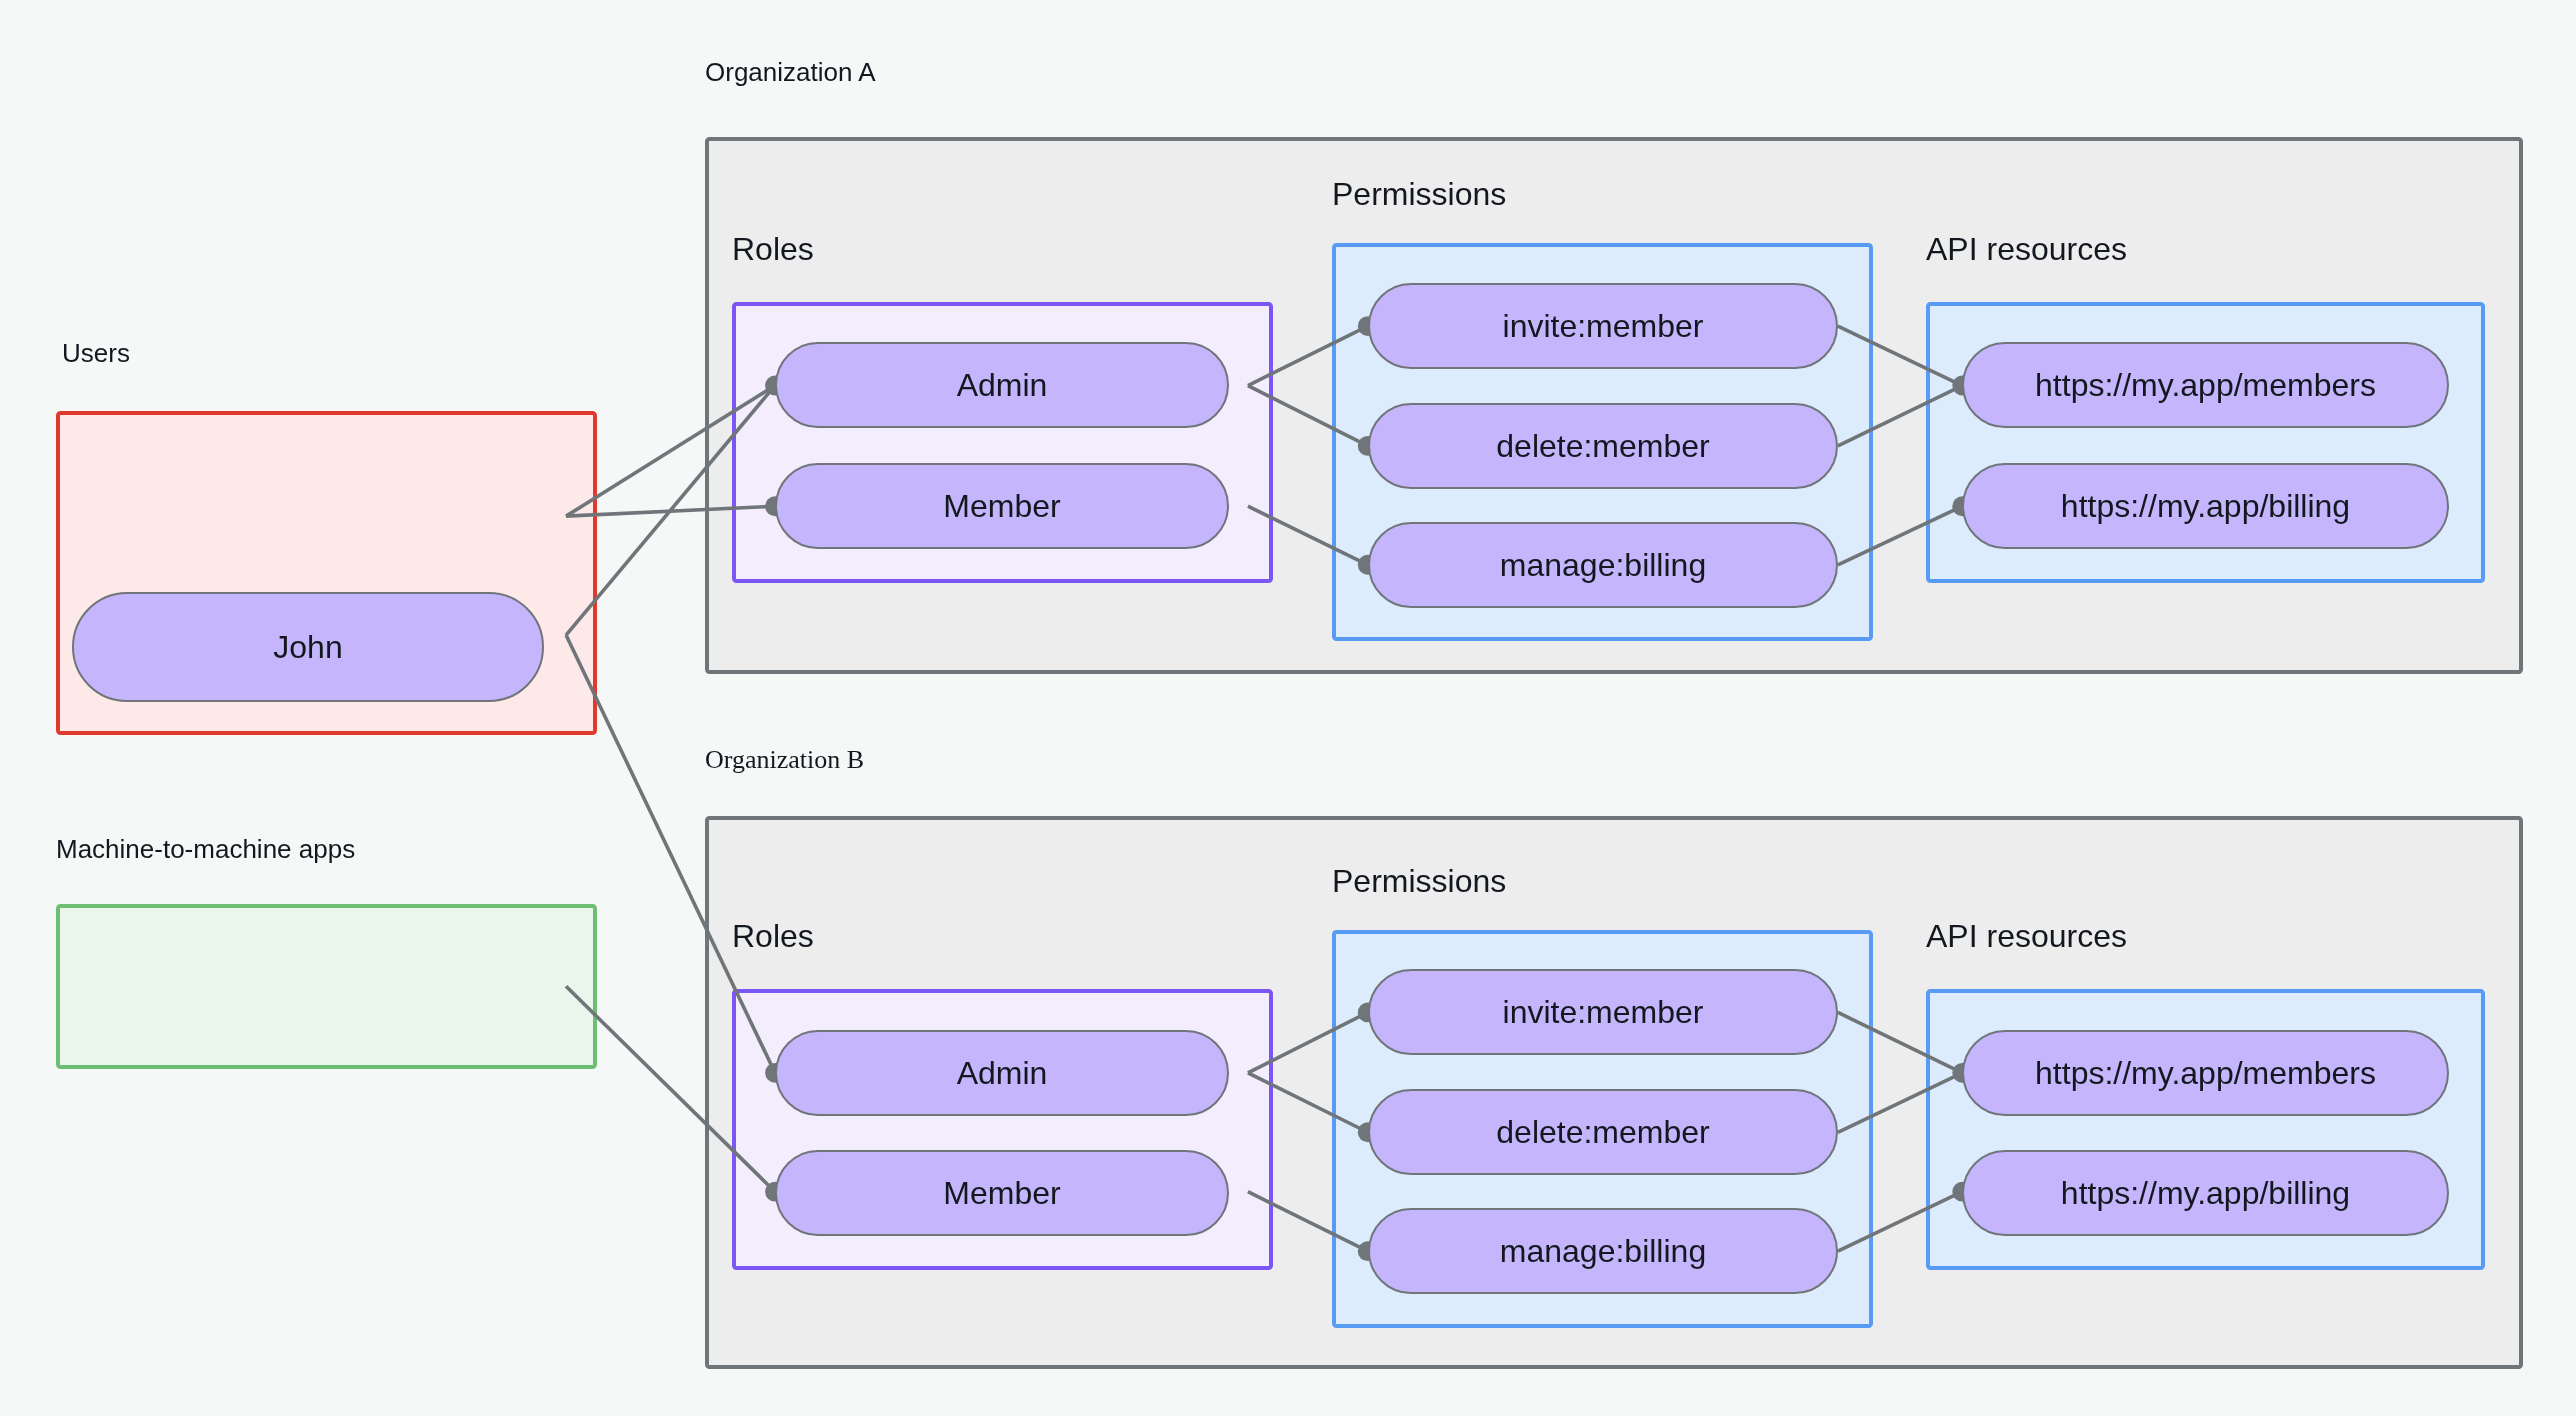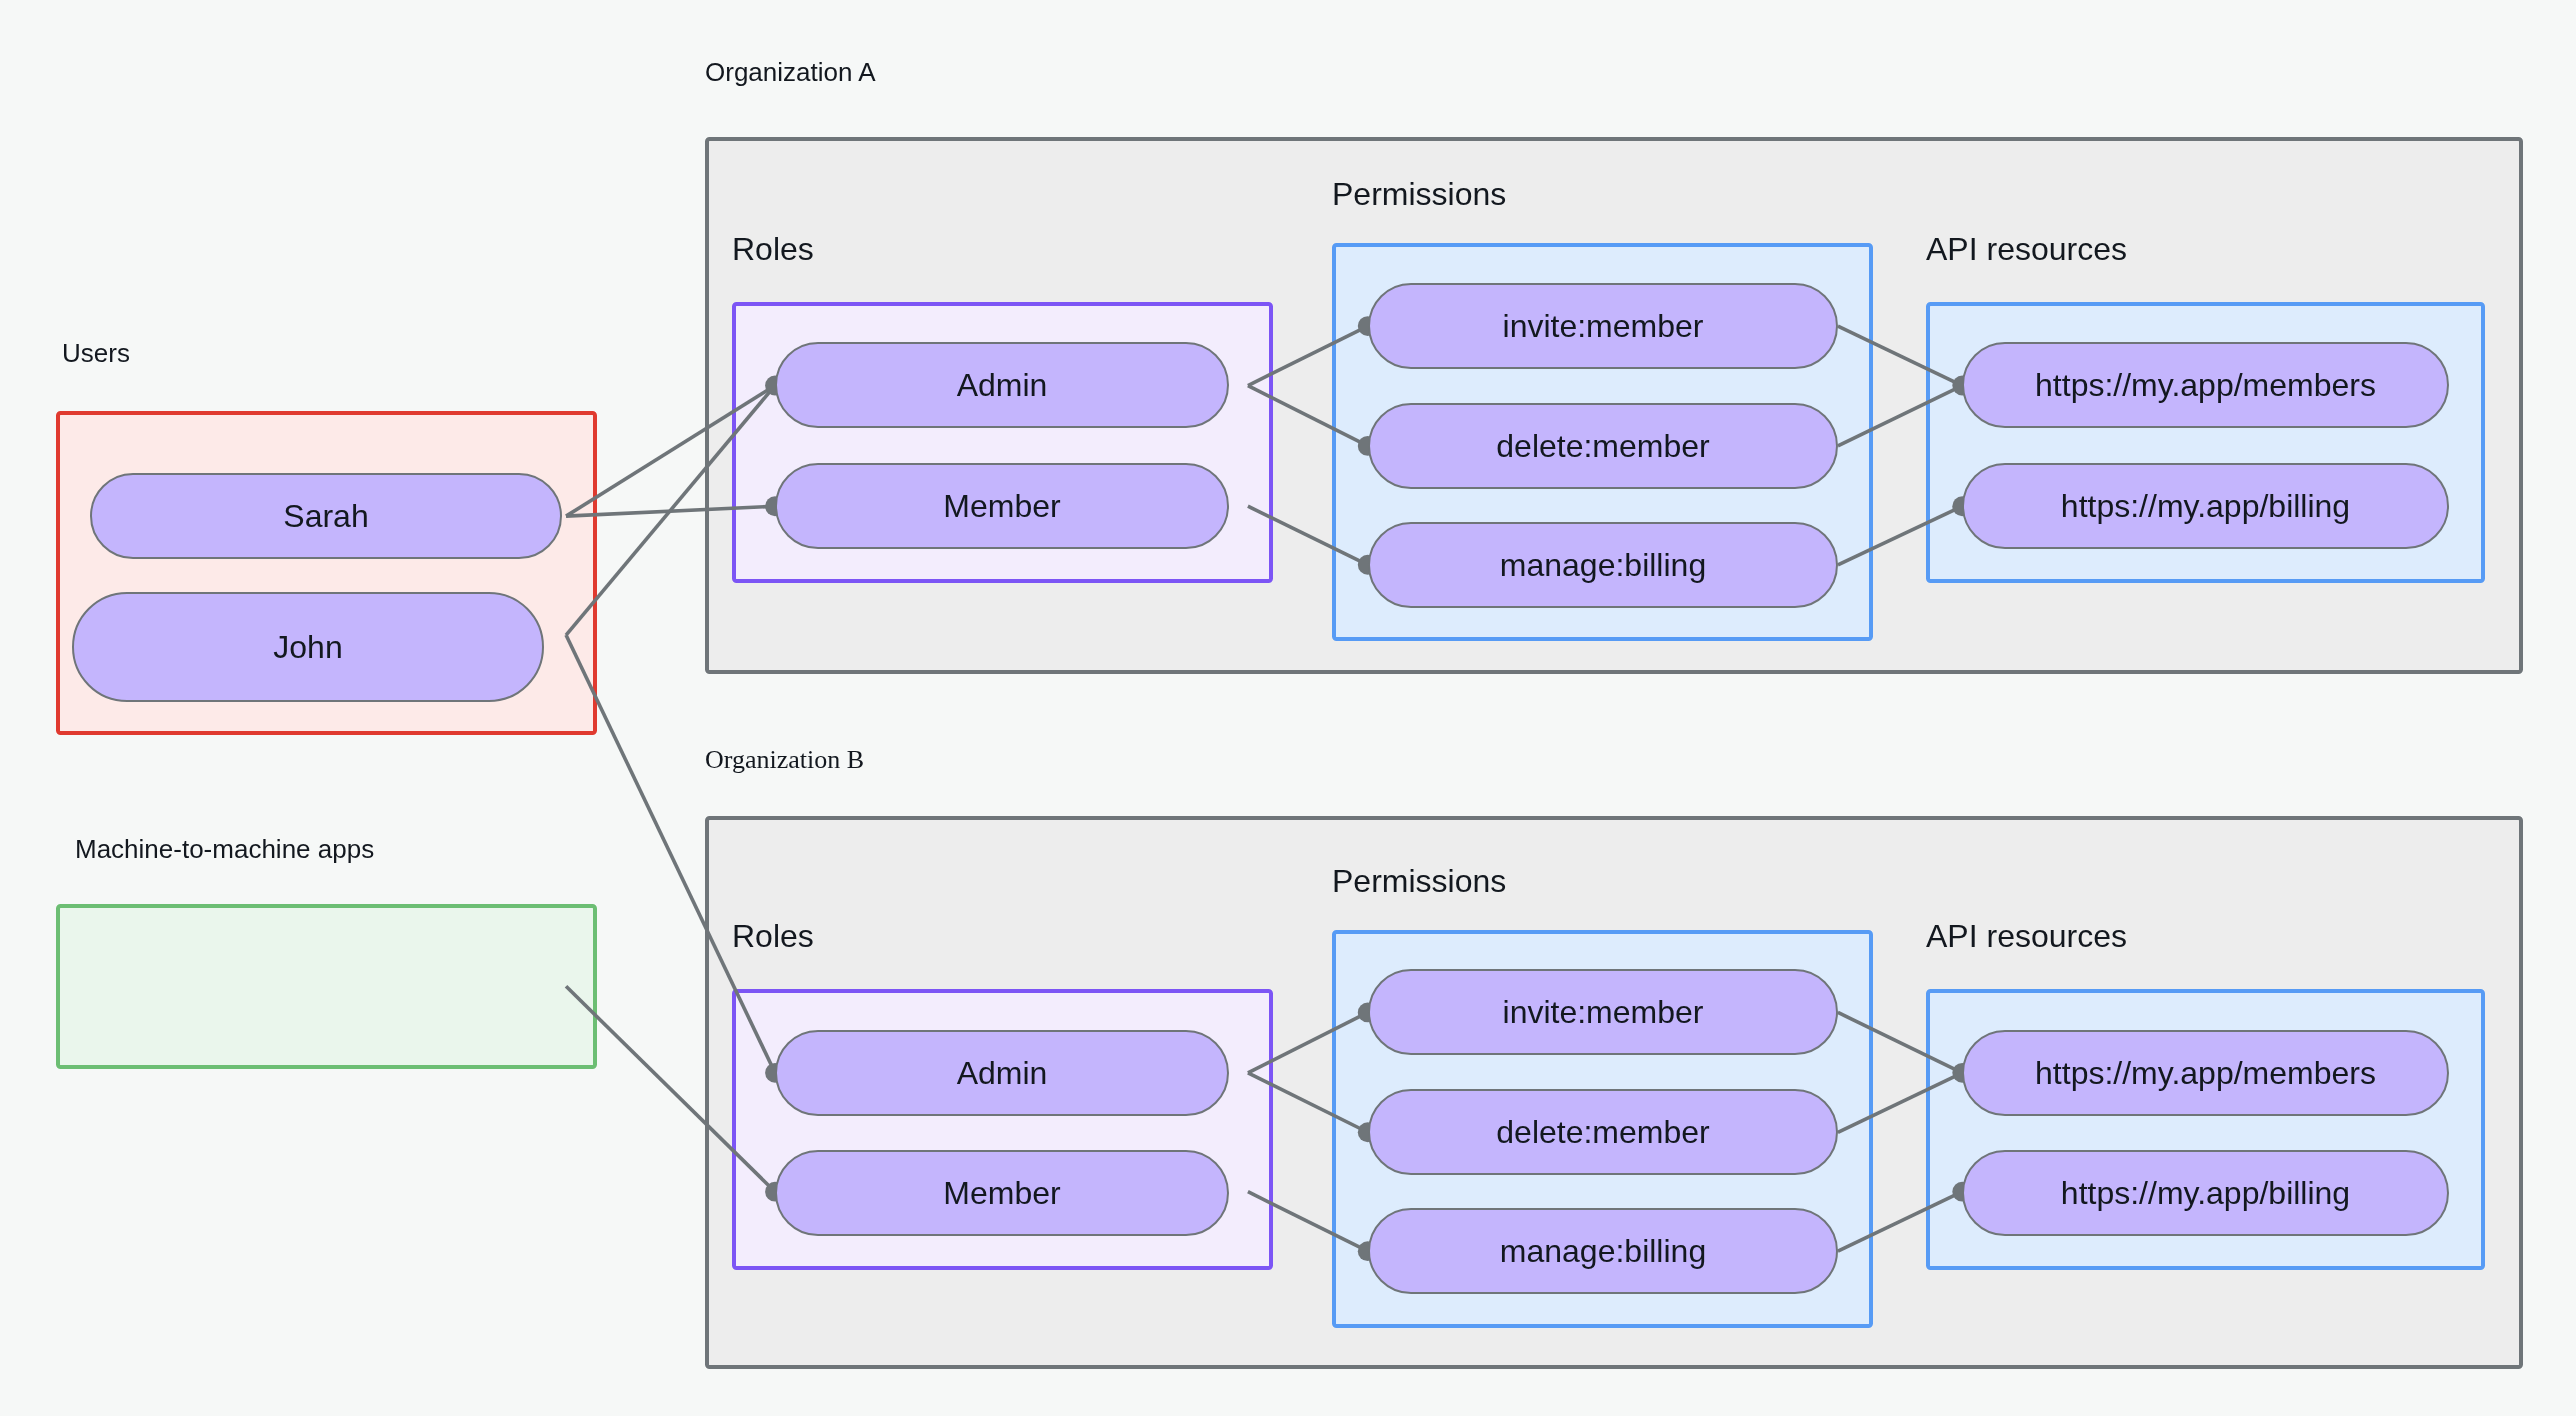--- a/index.html
+++ b/index.html
@@ -131,29 +131,26 @@
       <circle cx="1518" cy="1389" r="11"></circle>
       <circle cx="2178" cy="1191" r="11"></circle>
       <circle cx="2178" cy="1323" r="11"></circle>
     </g>
   </svg>
 
   <div class="group-label" style="left:62px; top:340px;">Users</div>
 
   <div class="container-box users-box" style="left:56px; top:411px; width:541px; height:324px;"></div>
 
-  <div class="node" style="left:90px; top:473px; width:472px; height:86px;">
-    <span class="node-label">Sarah</span>
-  </div>
 
   <div class="node" style="left:72px; top:592px; width:472px; height:110px;">
     <span class="node-label">John</span>
   </div>
 
-  <div class="group-label" style="left:56px; top:836px;margin-left:19px;">Machine-to-machine apps</div>
+  <div class="group-label" style="left:56px; top:836px;">Machine-to-machine apps</div>
 
   <div class="container-box m2m-box" style="left:56px; top:904px; width:541px; height:165px;"></div>
 
 
   <div class="group-label" style="left:705px; top:59px;">Organization A</div>
 
   <div class="container-box org-box" style="left:705px; top:137px; width:1818px; height:537px;"></div>
 
   <div class="group-label" style="left:732px; top:233px; font-size:32px;">Roles</div>
 

